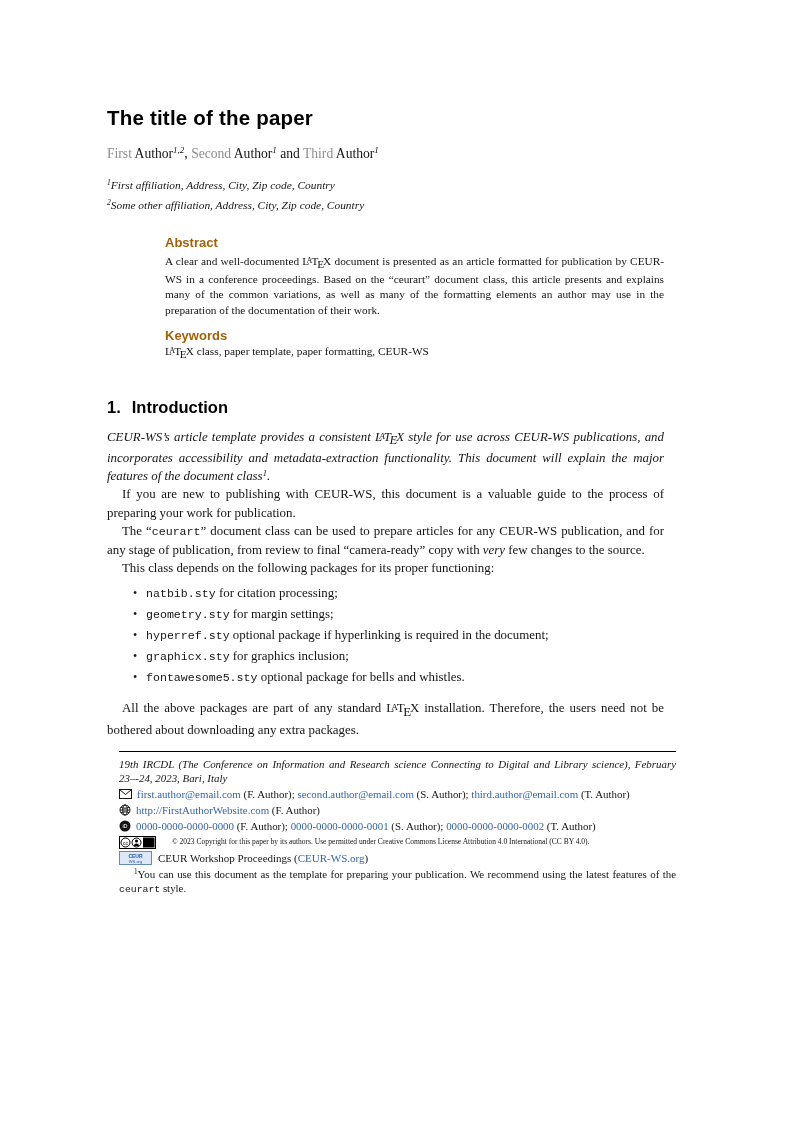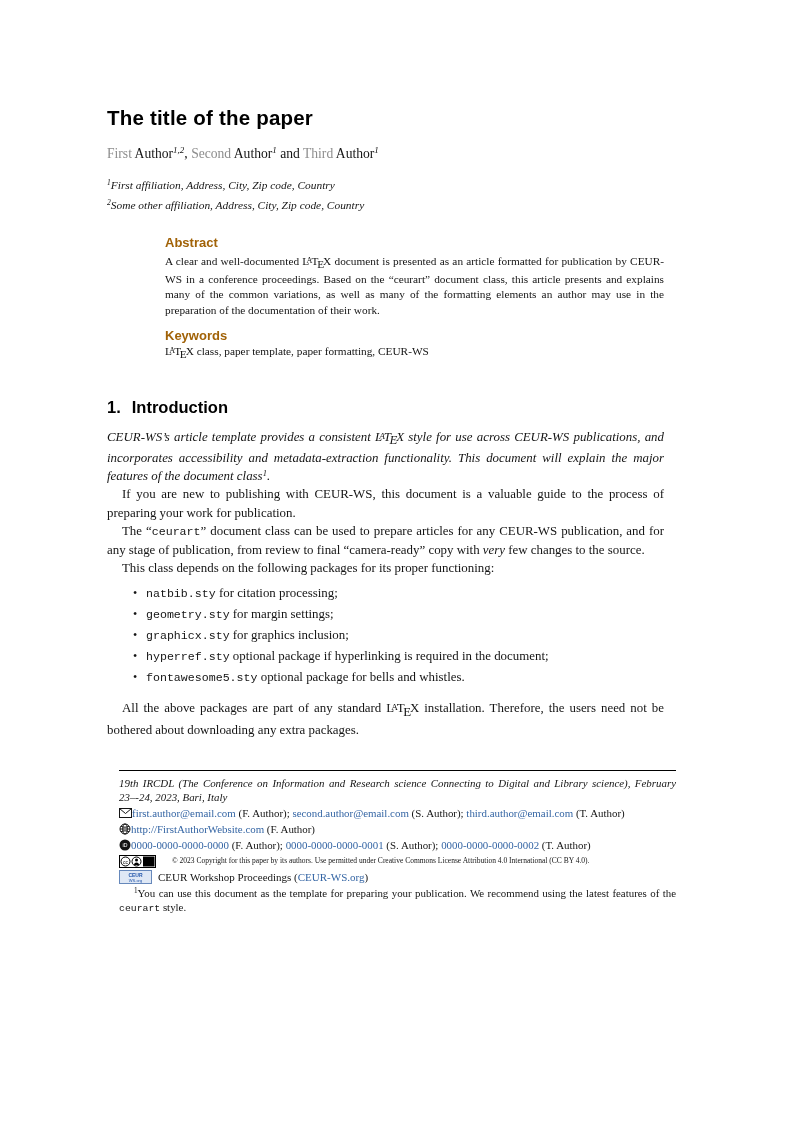--- a/index.html
+++ b/index.html
@@ -43,24 +43,24 @@
   .package-list li::before { content:"\2022"; position:absolute; left:-13px; top:0; font-size:12px; }
 
   .seg-code   { font-family:"Liberation Mono","DejaVu Sans Mono",monospace; font-size:90%; }
   .seg-italic { font-style:italic; }
   .seg-gray   { color:#8d8d8d; }
   .seg-sup    { font-size:66%; position:relative; top:-0.55em; line-height:0; }
   .seg-link   { color:#3465a4; }
   .seg-latex-a { font-size:72%; vertical-align:0.25em; margin-left:-0.33em; margin-right:-0.12em; }
   .seg-latex-e { vertical-align:-0.22em; margin-left:-0.11em; margin-right:-0.09em; }
 
-  .footer { position:absolute; left:119px; width:557px; top:770px; font-size:10.9px; }
+  .footer { position:absolute; left:119px; width:557px; top:751px; font-size:10.9px; }
   .footnote-rule { border-top:1px solid #000; margin-bottom:6px; }
   .conf { font-style:italic; line-height:13.6px; text-align:justify; }
-  .f-row { display:flex; align-items:center; margin-top:1.5px; line-height:14.6px; white-space:nowrap; }
+  .f-row { display:flex; align-items:center; gap:5px; margin-top:1.5px; line-height:14.6px; white-space:nowrap; }
   .f-icon { flex:0 0 auto; display:inline-flex; align-items:center; }
   .cc-row { font-size:7.5px; gap:16px; }
   .ceur-row { font-size:11px; gap:6px; margin-top:1px; }
   .footnote-p { margin-top:3px; line-height:13.6px; text-align:justify; text-indent:15px; }
 </style>
 </head>
 <body>
 
 <div class="page">
   <div class="content">
@@ -86,22 +86,22 @@
     </h2>
 
     <p class="body-par first-par"><span>CEUR-WS’s article template provides a consistent </span><span>L</span><span class="seg-latex-a">A</span><span>T</span><span class="seg-latex-e">E</span><span>X</span><span> style for use across CEUR-WS publications, and incorporates accessibility and metadata-extraction functionality. This document will explain the major features of the document class</span><span class="seg-sup">1</span><span>.</span></p>
     <p class="body-par indent"><span>If you are new to publishing with CEUR-WS, this document is a valuable guide to the process of preparing your work for publication.</span></p>
     <p class="body-par indent"><span>The “</span><span class="seg-code">ceurart</span><span>” document class can be used to prepare articles for any CEUR-WS publication, and for any stage of publication, from review to final “camera-ready” copy with </span><span class="seg-italic">very</span><span> few changes to the source.</span></p>
     <p class="body-par indent"><span>This class depends on the following packages for its proper functioning:</span></p>
 
     <ul class="package-list">
       <li><span class="seg-code">natbib.sty</span><span> for citation processing;</span></li>
       <li><span class="seg-code">geometry.sty</span><span> for margin settings;</span></li>
+      <li><span class="seg-code">hyperref.sty</span><span> optional package if hyperlinking is required in the document;</span></li>
       <li><span class="seg-code">graphicx.sty</span><span> for graphics inclusion;</span></li>
-      <li><span class="seg-code">hyperref.sty</span><span> optional package if hyperlinking is required in the document;</span></li>
       <li><span class="seg-code">fontawesome5.sty</span><span> optional package for bells and whistles.</span></li>
     </ul>
 
     <p class="body-par indent spaced"><span>All the above packages are part of any standard </span><span>L</span><span class="seg-latex-a">A</span><span>T</span><span class="seg-latex-e">E</span><span>X</span><span> installation. Therefore, the users need not be bothered about downloading any extra packages.</span></p>
   </div>
 
   <div class="footer">
     <div class="footnote-rule"></div>
 
     <p class="conf"><span>19th IRCDL (The Conference on Information and Research science Connecting to Digital and Library science), February 23–-24, 2023, Bari, Italy</span></p>

